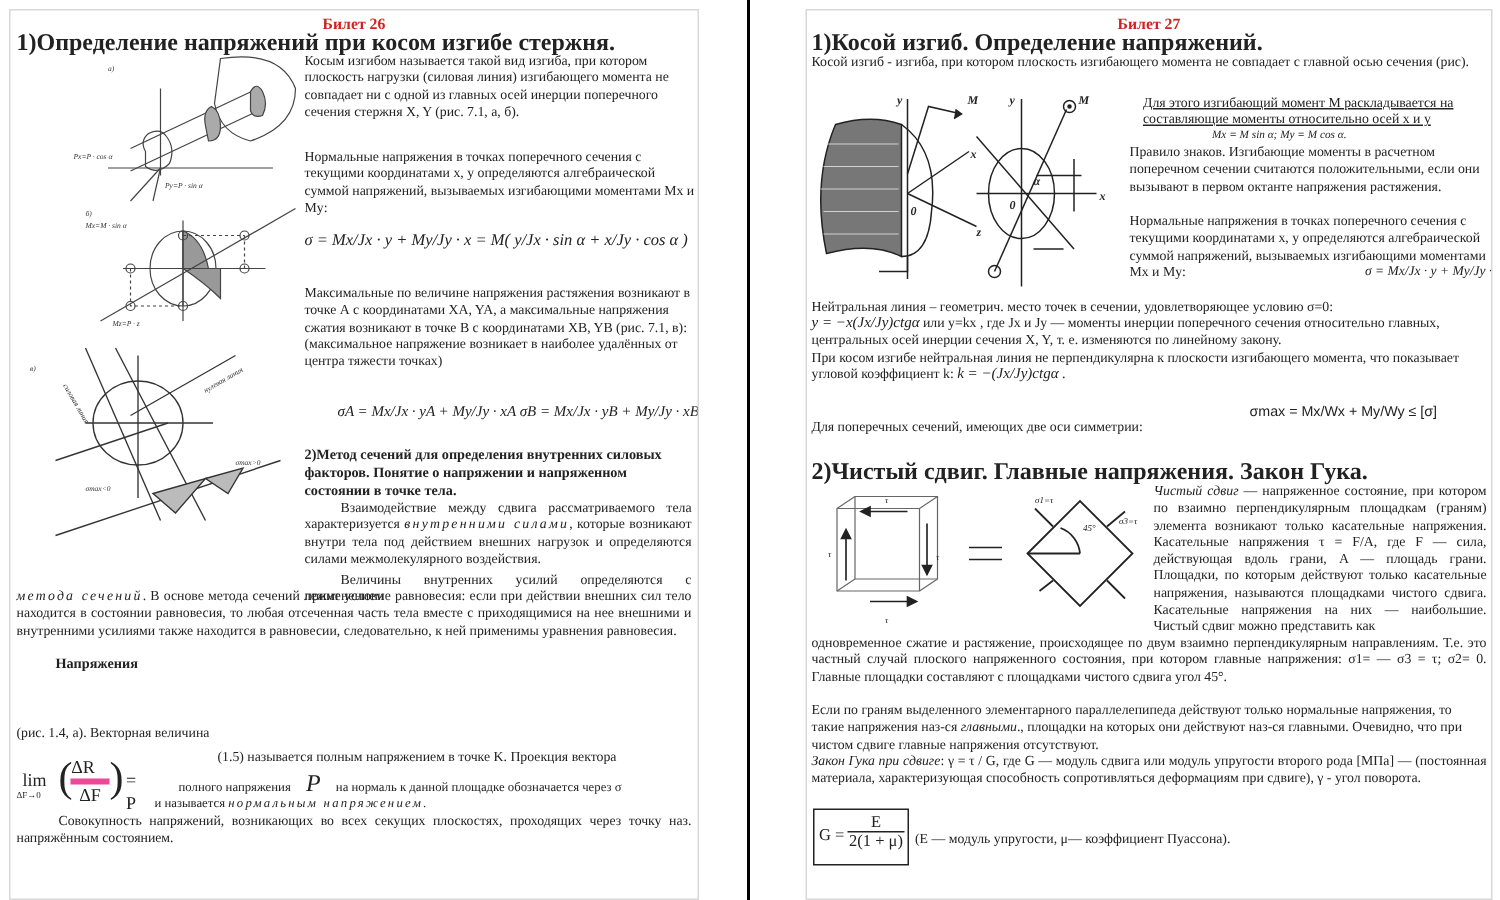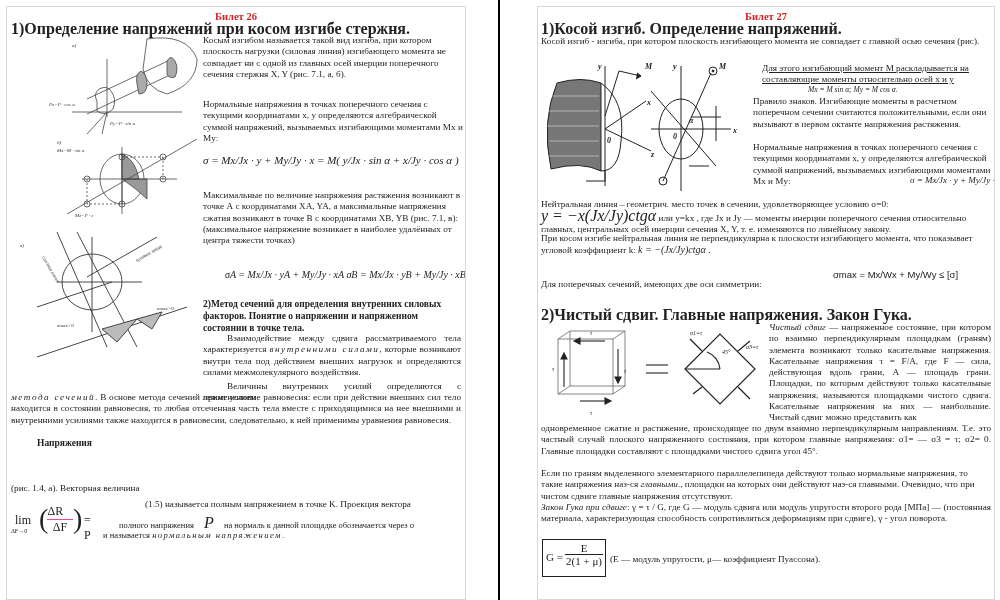--- a/index.html
+++ b/index.html
@@ -107,35 +107,36 @@
   </div>
 
   <div class="h" style="left:30px;top:430px;font-size:9.5px;">Напряжения</div>
   <div class="t" style="left:4px;top:476px;width:450px;">(рис. 1.4, а). Векторная величина</div>
 
   <div style="position:absolute;left:4px;top:494px;width:90px;height:40px;font-size:12px;">
     <div style="position:absolute;left:4px;top:12px;">lim</div>
     <div style="position:absolute;left:0;top:27px;font-size:6px;">ΔF→0</div>
     <div style="position:absolute;left:28px;top:0;font-size:28px;line-height:36px;font-weight:200;">(</div>
     <div style="position:absolute;left:36px;top:3px;text-align:center;width:26px;">
-      <div style="border-bottom:1px solid #ec4899;">ΔR⃗</div>
+      <div style="border-bottom:4px solid #ec4899;">ΔR⃗</div>
         <div>ΔF</div>
     </div>
     <div style="position:absolute;left:62px;top:0;font-size:28px;line-height:36px;font-weight:200;">)</div>
     <div style="position:absolute;left:73px;top:12px;">= P⃗</div>
   </div>
   <div class="t j" style="left:138px;top:492px;width:316px;">(1.5) называется полным напряжением в точке K. Проекция вектора</div>
   <div class="t" style="left:112px;top:510px;width:342px;font-size:8.5px;">
     <span>полного напряжения</span>
     <span style="font-size:16px;font-style:italic;margin:0 8px;">P</span>
     <span>на нормаль к данной площадке обозначается через σ</span>
   </div>
   <div class="t" style="left:96px;top:523px;width:358px;font-size:8.5px;">
     <span>и называется</span> <span class="sp">нормальным напряжением</span>.
   </div>
+  <div class="t j" style="left:4px;top:535px;width:450px;text-indent:28px;">Совокупность напряжений, возникающих во всех секущих плоскостях, проходящих через точку наз. напряжённым состоянием.</div>
 </div>
 
 <div class="divider"></div>
 
 <div class="page" id="p27">
   <div class="title" style="top:4px;">Билет 27</div>
   <div class="h" style="left:3px;top:16px;width:450px;">1)Косой изгиб. Определение напряжений.</div>
   <div class="t" style="left:3px;top:29px;width:450px;">Косой изгиб - изгиба, при котором плоскость изгибающего момента не совпадает с главной осью сечения (рис).</div>
 
   <svg style="left:3px;top:54px;" width="205" height="135" viewBox="0 0 205 135">
@@ -182,21 +183,21 @@
   </svg>
 
   <div class="t" style="left:224px;top:56px;width:238px;text-decoration:underline;">Для этого изгибающий момент М раскладывается на составляющие моменты относительно осей x и y</div>
   <div class="f" style="left:270px;top:78px;font-size:7.5px;">Mx = M sin α;   My = M cos α.</div>
   <div class="t" style="left:215px;top:89px;width:238px;">Правило знаков. Изгибающие моменты в расчетном поперечном сечении считаются положительными, если они вызывают в первом октанте напряжения растяжения.</div>
   <div class="t" style="left:215px;top:135px;width:238px;">Нормальные напряжения в точках поперечного сечения с текущими координатами x, y определяются алгебраической суммой напряжений, вызываемых изгибающими моментами Mx и My:</div>
   <div class="f" style="left:370px;top:168px;font-size:9px;background:#fff;padding-left:2px;">σ = Mx/Jx · y + My/Jy · x</div>
 
   <div class="t" style="left:3px;top:192px;width:450px;">Нейтральная линия – геометрич. место точек в сечении, удовлетворяющее условию σ=0:</div>
   <div class="t" style="left:3px;top:203px;width:450px;">
-    <span class="i" style="font-size:16px;margin-top:36px;">y = −x(Jx/Jy)ctgα</span> <span>или y=kx , где Jx и Jy — моменты инерции поперечного сечения относительно главных, центральных осей инерции сечения X, Y, т. е. изменяются по линейному закону.</span>
+    <span class="i" style="font-size:10px;margin-top:36px;">y = −x(Jx/Jy)ctgα</span> <span>или y=kx , где Jx и Jy — моменты инерции поперечного сечения относительно главных, центральных осей инерции сечения X, Y, т. е. изменяются по линейному закону.</span>
   </div>
   <div class="t" style="left:3px;top:226px;width:450px;">
     <span>При косом изгибе нейтральная линия не перпендикулярна к плоскости изгибающего момента, что показывает угловой коэффициент k:</span> <span class="i" style="font-size:10px;">k = −(Jx/Jy)ctgα .</span>
   </div>
   <div class="t" style="left:3px;top:272px;">Для поперечных сечений, имеющих две оси симметрии:</div>
   <div class="f" style="left:295px;top:262px;font-size:9.5px;font-family:'Liberation Sans',sans-serif;font-style:normal;">σmax = Mx/Wx + My/Wy ≤ [σ]</div>
 
   <div class="h" style="left:3px;top:302px;width:450px;">2)Чистый сдвиг. Главные напряжения. Закон Гука.</div>
 
   <svg style="left:12px;top:322px;" width="240" height="95" viewBox="0 0 240 95">

